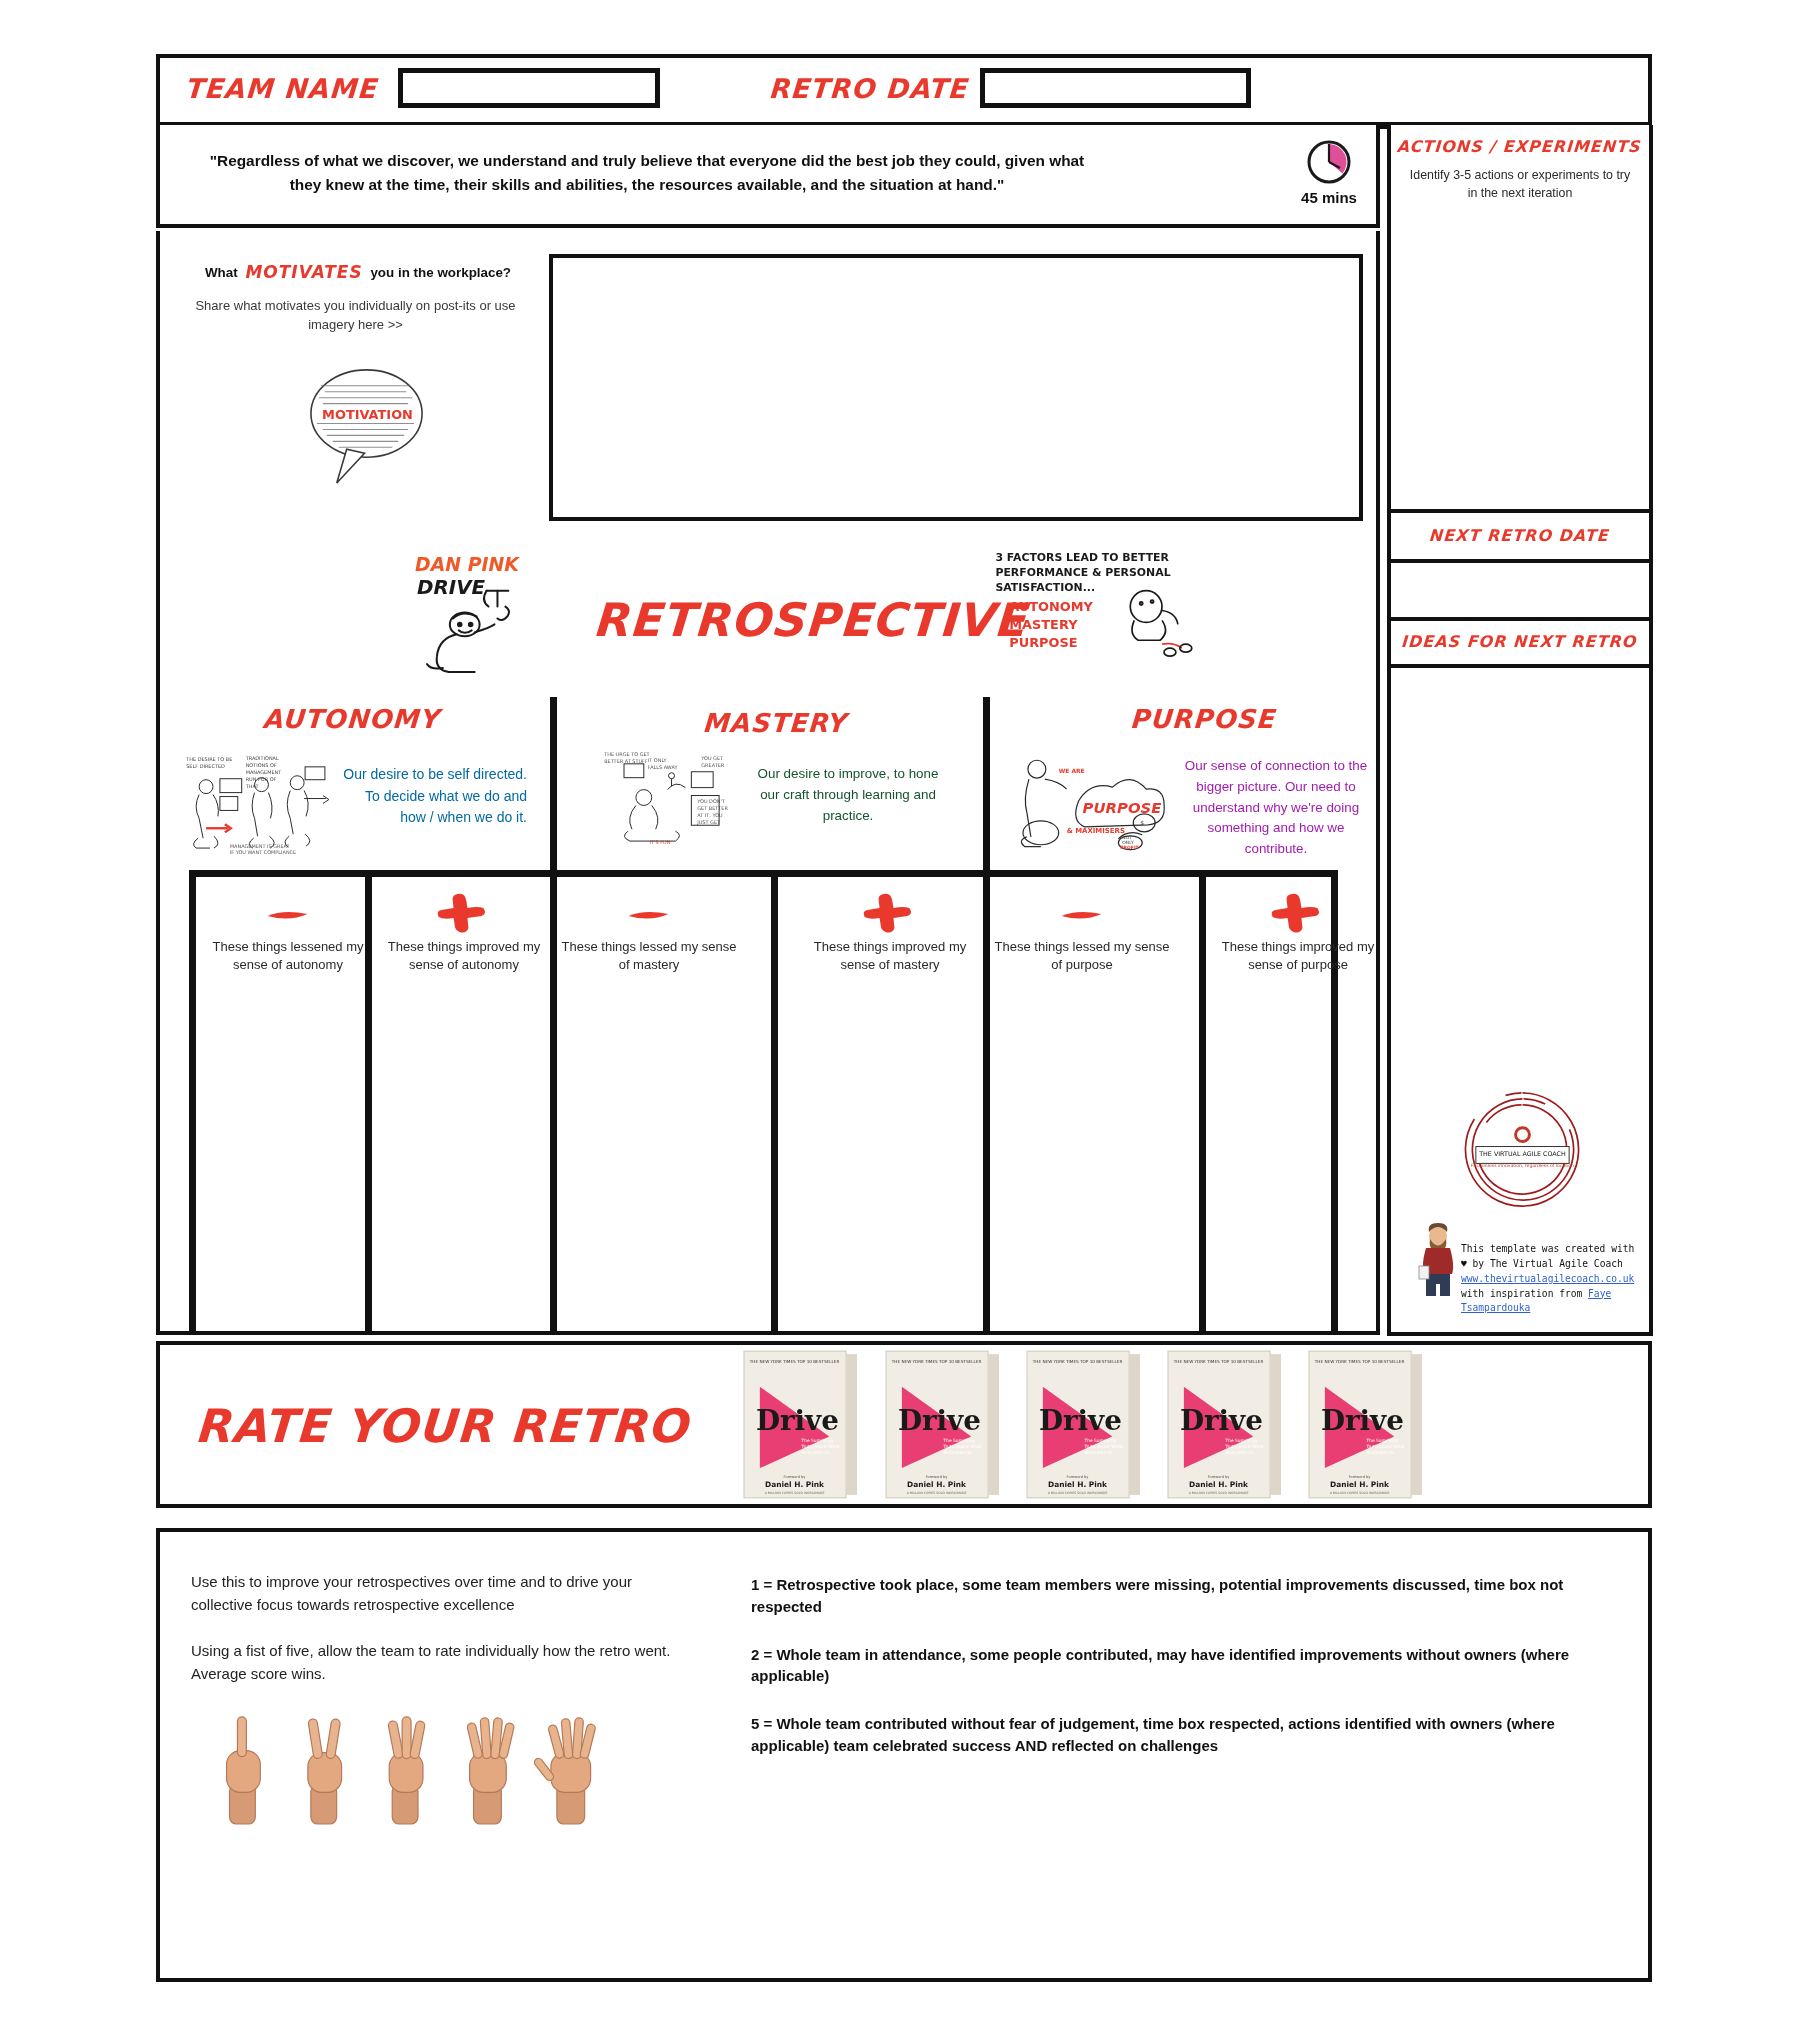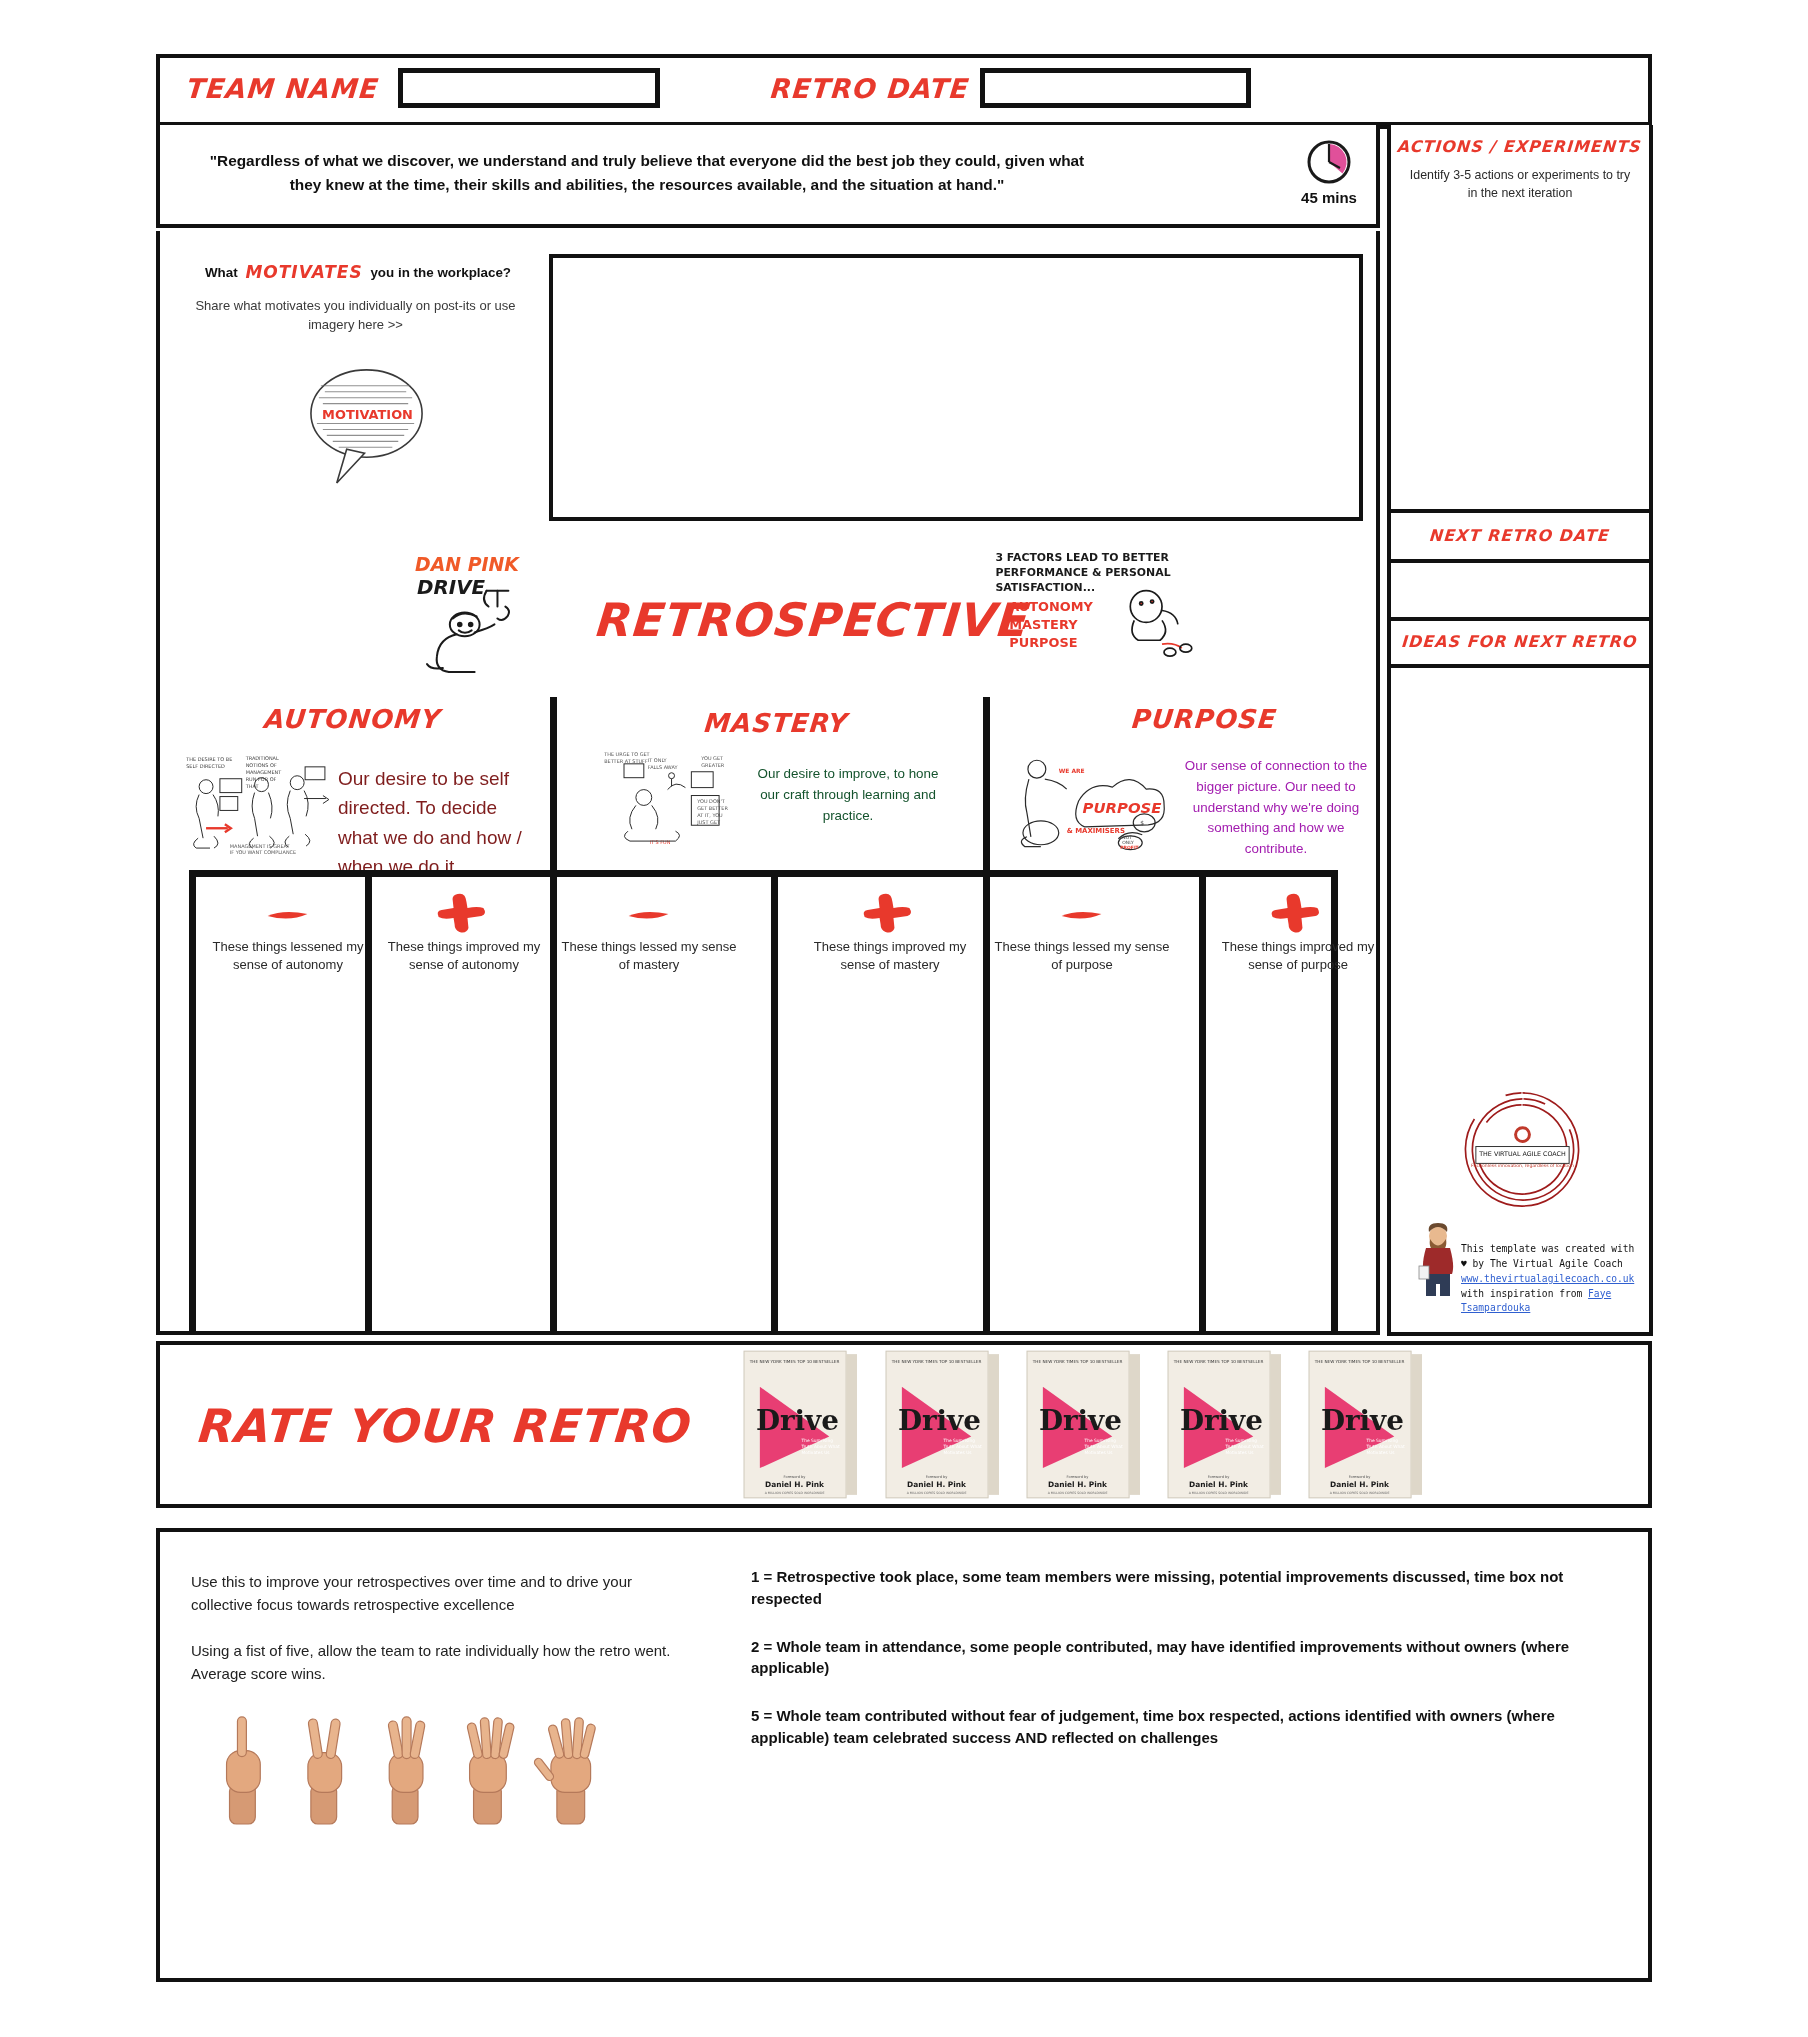--- a/index.html
+++ b/index.html
@@ -58,21 +58,21 @@
 
   
   #pillar-divider-1{left:550px;top:697px;width:7px;height:179px;background:#111;}
   #pillar-divider-2{left:983px;top:697px;width:7px;height:179px;background:#111;}
 
   .pillar-title{font-size:26px;text-align:center;}
   #autonomy-title{left:199px;top:704px;width:308px;}
   #mastery-title{left:627px;top:708px;width:299px;}
   #purpose-title{left:1055px;top:704px;width:299px;}
 
-  #autonomy-desc{left:338px;top:764px;width:189px;font-size:19px;line-height:1.55;text-align:left;color:#7f1d1d;}
+  #autonomy-desc{left:338px;top:764px;width:189px;font-size:14px;line-height:1.55;text-align:right;color:#0369a1;}
   #mastery-desc{left:756px;top:764px;width:184px;font-size:13.4px;line-height:1.55;text-align:center;color:#14532d;}
   #purpose-desc{left:1179px;top:756px;width:194px;font-size:13.4px;line-height:1.55;text-align:center;color:#a21caf;}
 
   .pillar-sketch{position:absolute;}
 
   
   #col-topline{left:189px;top:870px;width:1149px;height:7px;background:#111;}
   .col{position:absolute;top:872px;width:7px;height:460px;background:#111;}
   .col-head{position:absolute;width:184px;text-align:center;}
   .col-label{font-size:13px;line-height:1.4;color:#2a2a2a;margin-top:8px;}
@@ -100,21 +100,21 @@
   #rate-band{left:156px;top:1341px;width:1496px;height:167px;border:4px solid #111;}
   #rate-title{left:199px;top:1399px;width:517px;font-size:46px;}
   .book{position:absolute;top:1351px;width:114px;height:147px;}
 
   
   #bottom-panel{left:156px;top:1528px;width:1496px;height:454px;border:4px solid #111;}
   #fist-instructions{left:191px;top:1570px;width:488px;font-size:15px;line-height:1.55;color:#222;}
   #fist-instructions p{margin:0 0 22px 0;}
   #hands-row{left:209px;top:1703px;width:418px;height:124px;}
   #scale-list{left:751px;top:1562px;width:866px;font-size:15px;font-weight:bold;line-height:1.45;color:#111;}
-  #scale-list p{margin:4px 0 26px 0;}
+  #scale-list p{margin:12px 0 26px 0;}
 
   
   svg{display:block;overflow:visible;}
 </style>
 </head>
 <body>
 
 <div class="page">
 
   <div class="abs bx" id="topbar"></div>

